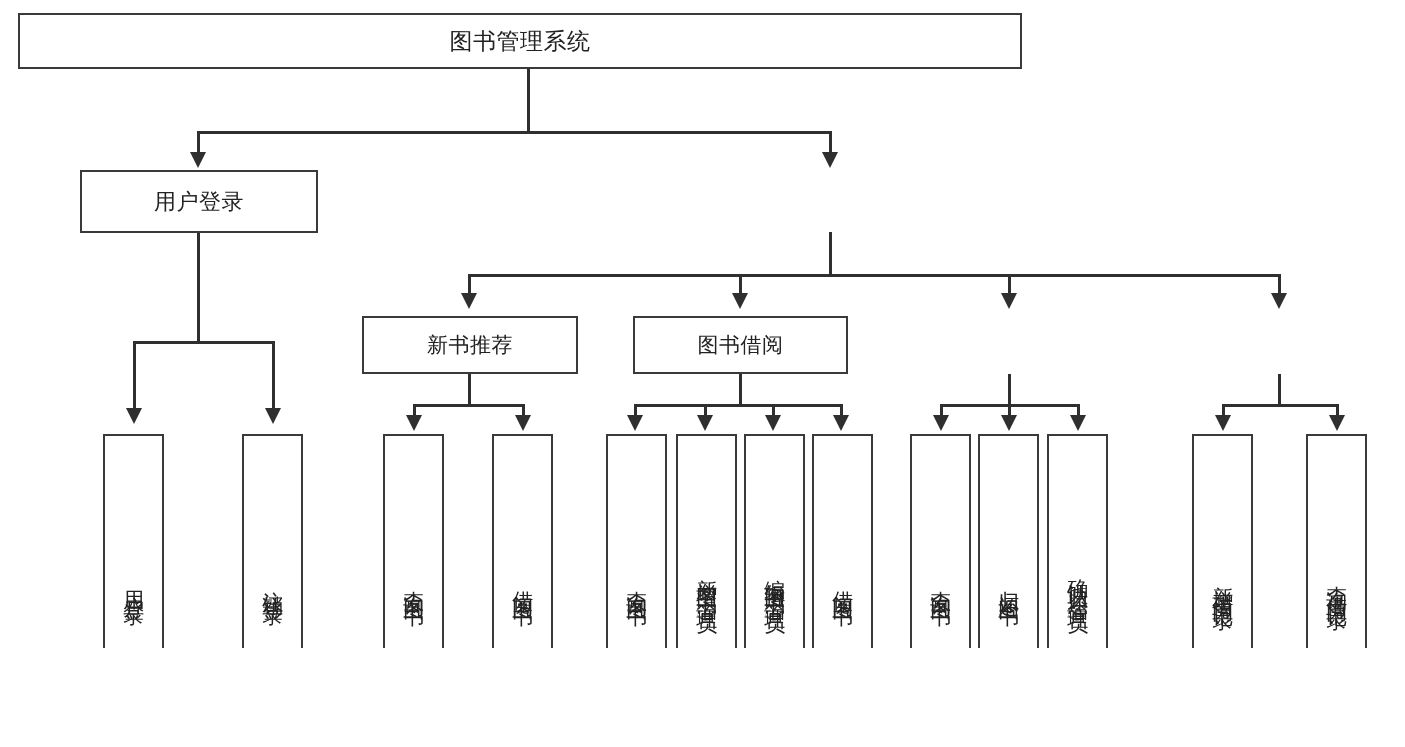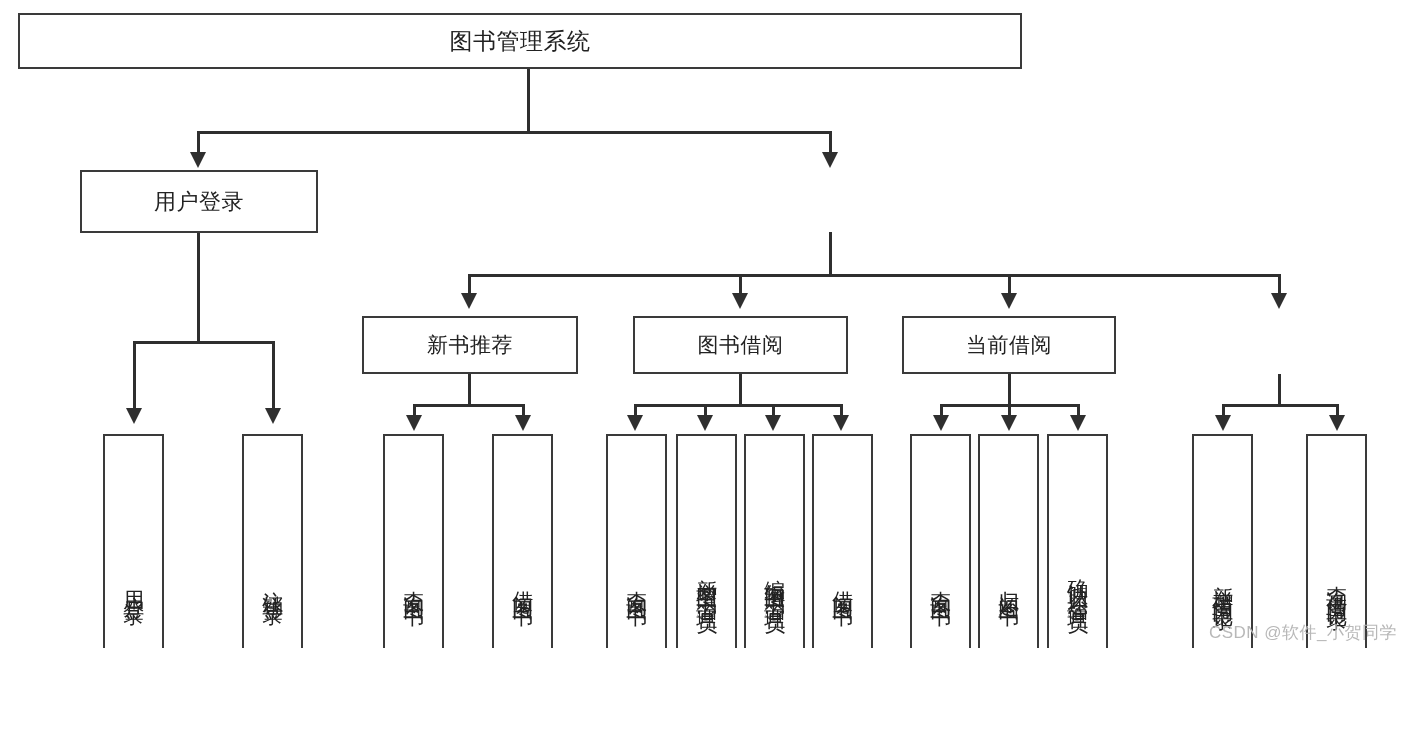--- a/index.html
+++ b/index.html
@@ -125,23 +125,20 @@
   <div class="arrow" style="left:1001px; top:293px;"></div>
   <div class="vline" style="left:1278px; top:274px; height:22px;"></div>
   <div class="arrow" style="left:1271px; top:293px;"></div>
 
   <div class="node level3" style="left:362px; top:316px; width:216px; height:58px;">
     <span>新书推荐</span>
   </div>
   <div class="node level3" style="left:633px; top:316px; width:215px; height:58px;">
     <span>图书借阅</span>
   </div>
-  <div class="node level3" style="left:902px; top:316px; width:214px; height:58px;">
-    <span>当前借阅</span>
-  </div>
 
   <div class="vline" style="left:468px; top:374px; height:30px;"></div>
   <div class="hline" style="left:413px; top:404px; width:112px;"></div>
   <div class="vline" style="left:413px; top:404px; height:14px;"></div>
   <div class="arrow" style="left:406px; top:415px;"></div>
   <div class="vline" style="left:522px; top:404px; height:14px;"></div>
   <div class="arrow" style="left:515px; top:415px;"></div>
 
   <div class="vline" style="left:739px; top:374px; height:30px;"></div>
   <div class="hline" style="left:634px; top:404px; width:208px;"></div>
@@ -207,15 +204,14 @@
     <span class="leaf-text">确认归还（管理员）</span>
   </div>
 
   <div class="node leaf" style="left:1192px; top:434px; width:61px; height:300px;">
     <span class="leaf-text">新增借阅记录</span>
   </div>
   <div class="node leaf" style="left:1306px; top:434px; width:61px; height:300px;">
     <span class="leaf-text">查询借阅记录</span>
   </div>
 
-  <div id="watermark">CSDN @软件_小贺同学</div>
 
 </div>
 
 </body></html>

